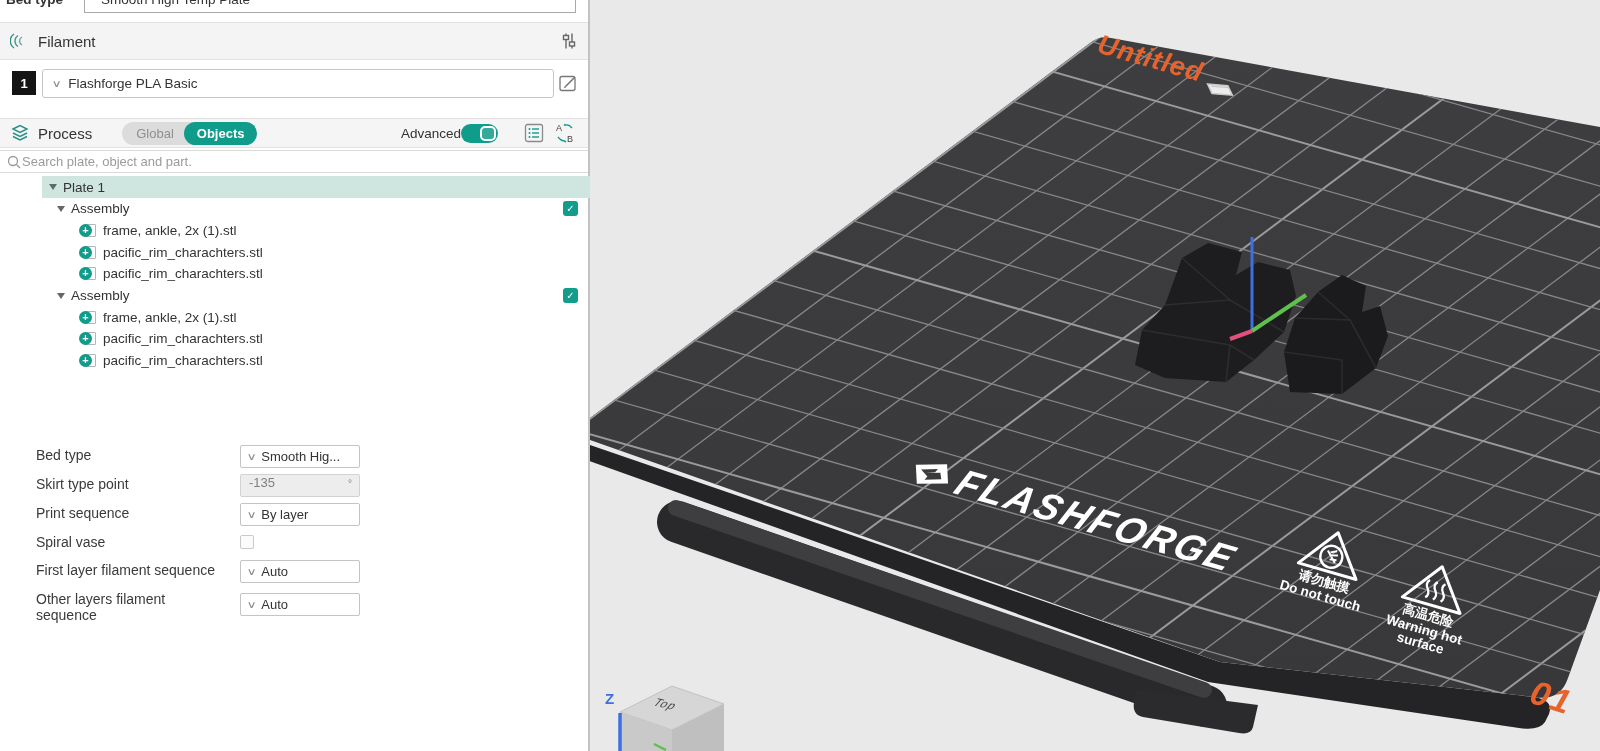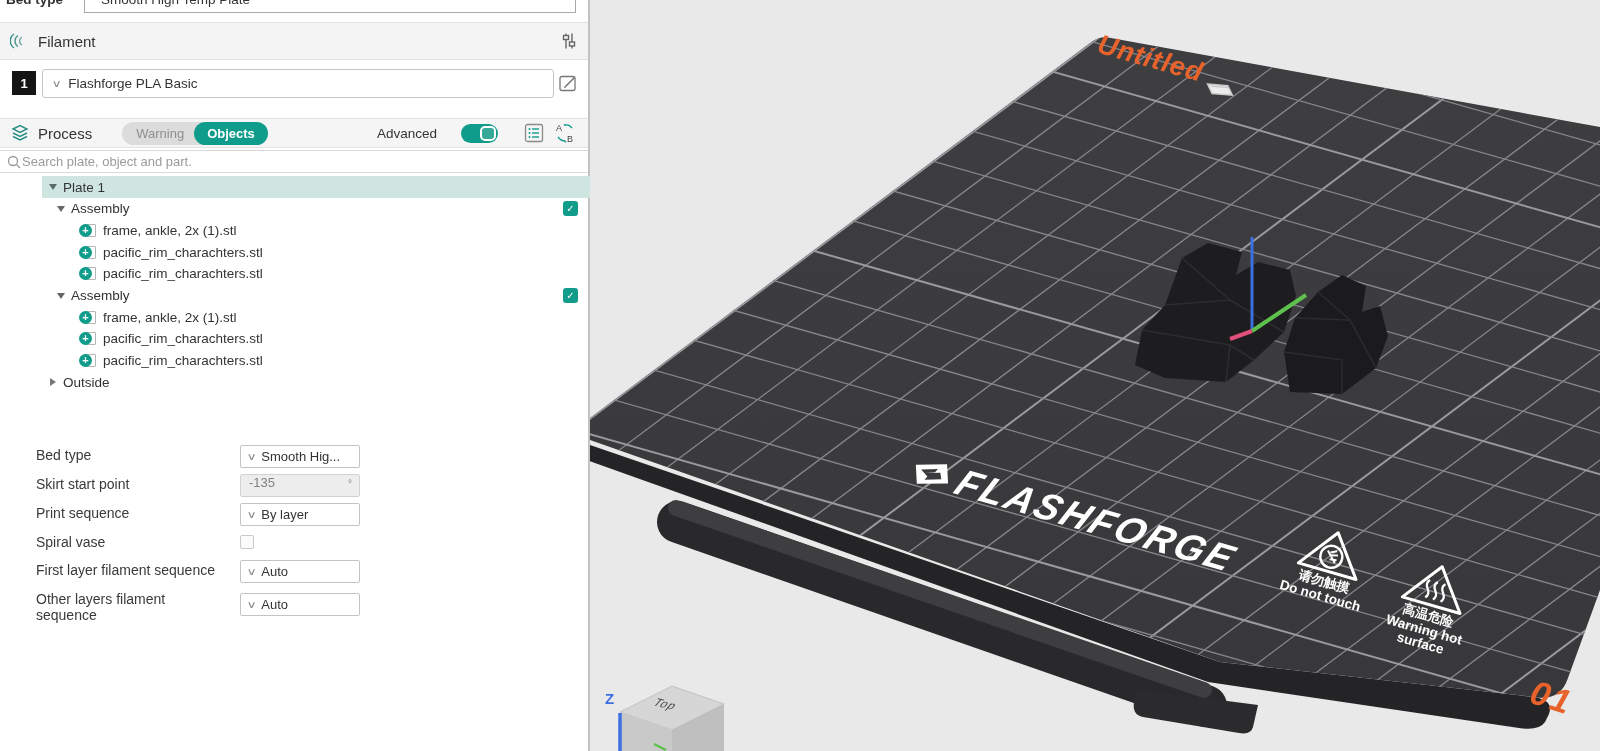--- a/index.html
+++ b/index.html
@@ -37,21 +37,21 @@
     display:flex; align-items:center; gap:8px; padding:0 10px; font-size:13.5px; color:#333; }
   .chev { color:#8f8f8f; font-size:10px; transform:scaleX(1.4); display:inline-block; }
   .fil-edit { position:absolute; right:8px; top:3px; width:24px; height:24px; }
 
   
   .pill { margin-left:30px; height:23px; background:#dcdcdc; border-radius:12px;
     display:flex; align-items:center; }
   .pill-global { padding:0 10px 0 14px; font-size:13px; color:#8f8f8f; }
   .pill-objects { height:23px; border-radius:12px; background:#109c8b; color:#fff;
     font-size:13px; display:flex; align-items:center; padding:0 13px;font-weight:bold; }
-  .adv-group { margin-left:auto; display:flex; align-items:center; gap:24px; }
+  .adv-group { margin-left:auto; display:flex; align-items:center; gap:0; }
   .adv-label { font-size:13.5px; color:#333; }
   .toggle { position:relative; width:37px; height:19px; border-radius:10px; background:#109c8b; }
   .toggle-knob { position:absolute; right:2px; top:2px; width:16px; height:15px;
     border-radius:5px; background:#37a99a; border:2px solid #fff; }
   .proc-icons { display:flex; align-items:center; gap:10px; margin-left:26px; margin-right:2px; }
 
   
   .search-row { position:absolute; top:150px; left:0; width:100%; height:23px;
     border-top:1px solid #dadada; border-bottom:1px solid #dadada;
     display:flex; align-items:center; padding:0 6px; gap:0; background:#fff; }
@@ -148,21 +148,21 @@
   <div class="sec-header proc-header">
     <span class="icon-btn">
       <svg width="20" height="18" viewBox="0 0 20 18" fill="none" stroke="#2a8f85" stroke-width="1.4">
         <path d="M3,5 L10,1.5 L17,5 L10,8.5 Z"></path>
         <path d="M3,9 L10,12.5 L17,9"></path>
         <path d="M3,12.5 L10,16 L17,12.5"></path>
       </svg>
     </span>
     <span class="sec-title">Process</span>
     <div class="pill">
-      <span class="pill-global">Warning</span>
+      <span class="pill-global">Global</span>
       <span class="pill-objects">Objects</span>
     </div>
     <div class="adv-group">
       <span class="adv-label">Advanced</span>
       <div class="toggle">
         <div class="toggle-knob"></div>
       </div>
     </div>
     <div class="proc-icons">
       <span class="icon-btn">
@@ -252,37 +252,33 @@
       <span>pacific_rim_charachters.stl</span>
     </div>
     <div class="trow">
       <span class="obj-ico">
           <span class="sq"></span>
           <span class="cir">+</span>
         </span>
       <span>pacific_rim_charachters.stl</span>
     </div>
 
-    <div class="trow">
-      <span class="tri-r"></span>
-      <span>Outside</span>
-    </div>
   </div>
 
 
   <div class="form">
     <div class="frow">
       <span class="flabel">Bed type</span>
       <div class="fctrl sel">
         <span class="chev">∨</span>
         <span>Smooth Hig...</span>
       </div>
     </div>
     <div class="frow">
-      <span class="flabel">Skirt start point</span>
+      <span class="flabel">Skirt type point</span>
       <div class="fctrl input-dis">
         <span>-135</span>
         <span class="unit">°</span>
       </div>
     </div>
     <div class="frow">
       <span class="flabel">Print sequence</span>
       <div class="fctrl sel">
         <span class="chev">∨</span>
         <span>By layer</span>

